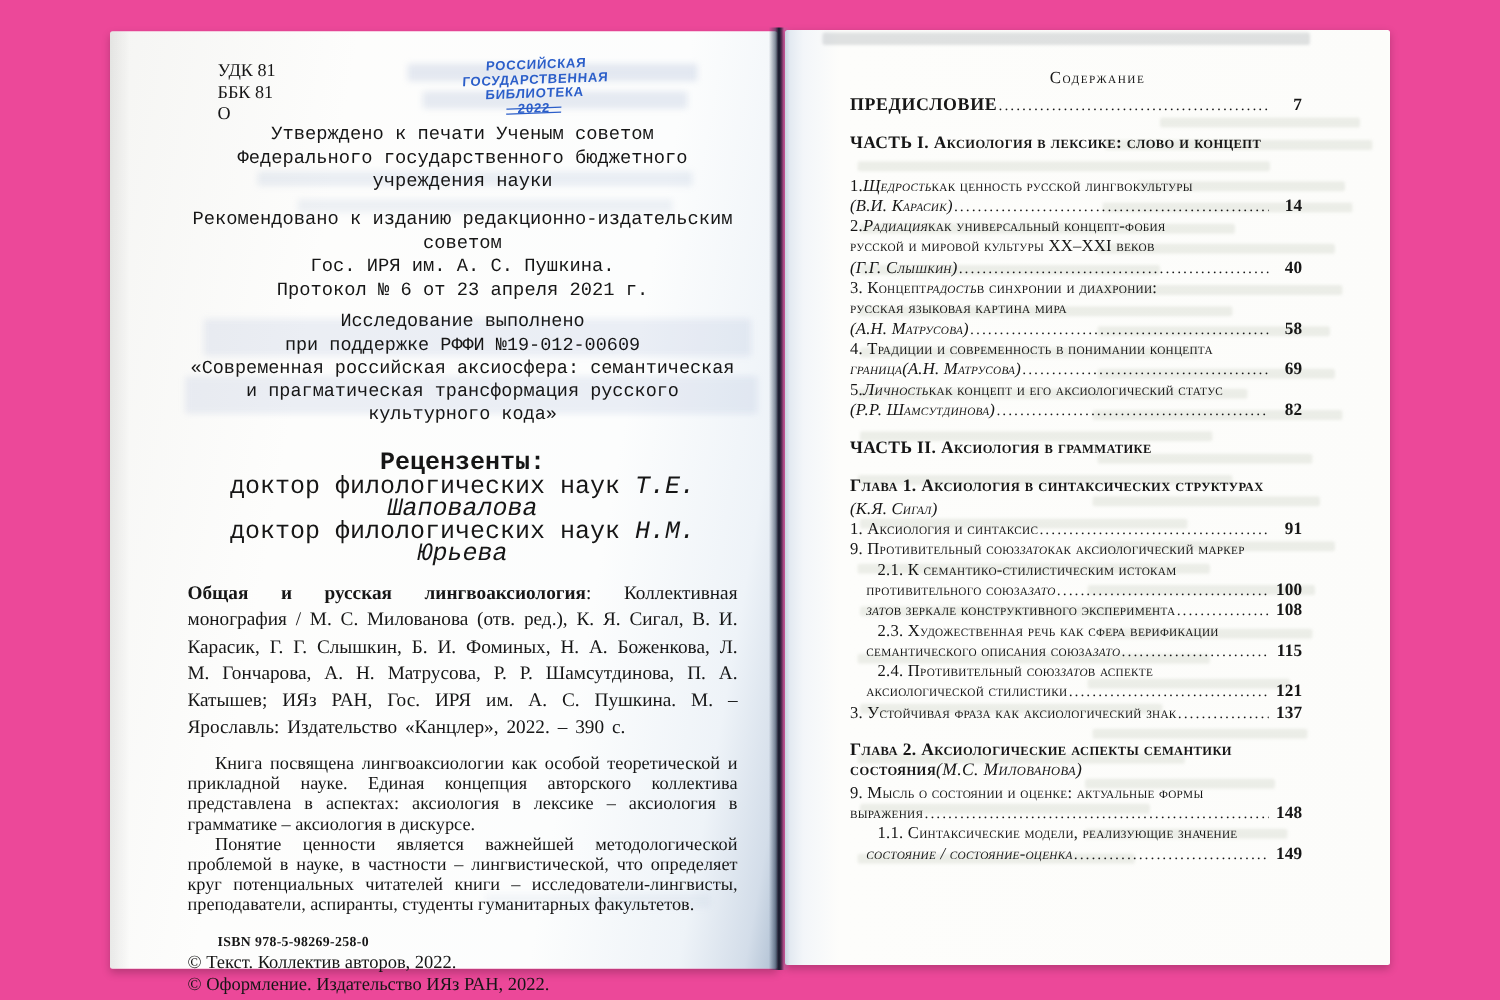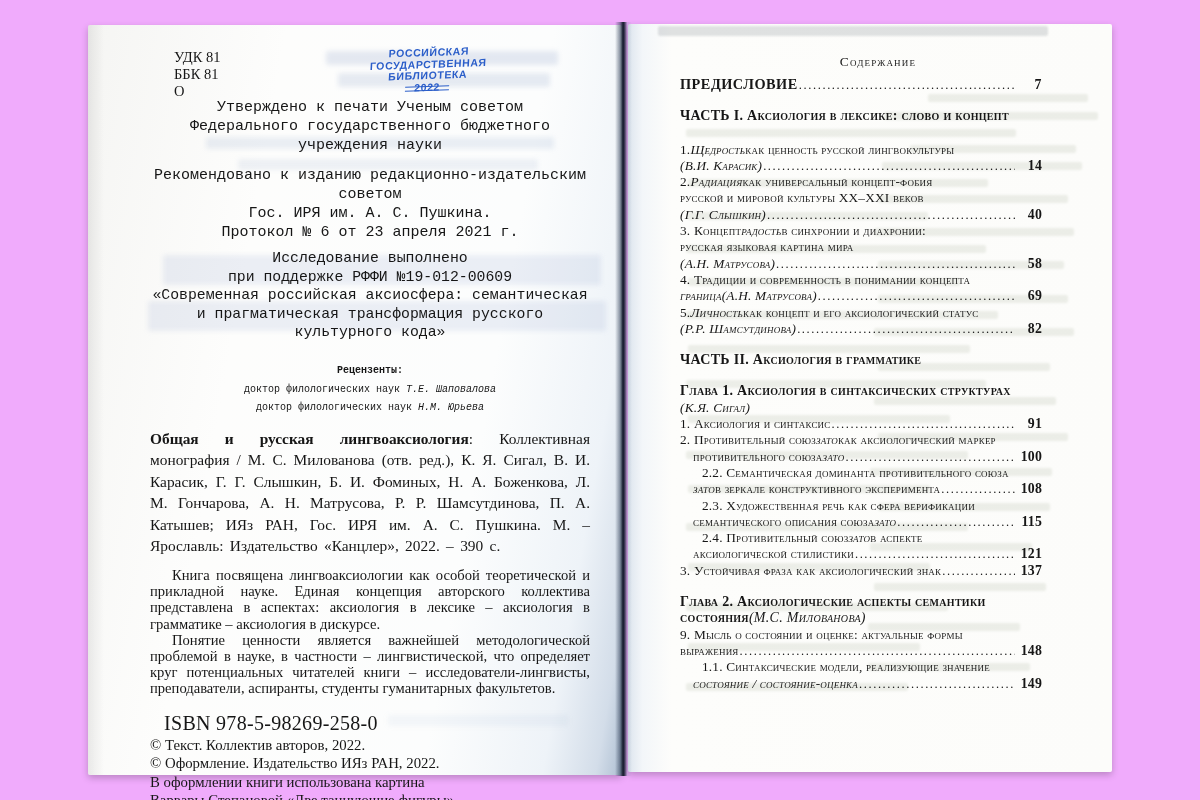--- a/index.html
+++ b/index.html
@@ -1,19 +1,19 @@
 <!DOCTYPE html>
 <html><head>
 <meta charset="utf-8">
 <title>Book spread scan</title>
 <style>
   html,body{margin:0;padding:0;}
   body{width:1200px;height:800px;background:#dcdcdc;overflow:hidden;
        font-family:"Liberation Serif","DejaVu Serif",serif;color:#161616;}
-  .spread{position:relative;width:1200px;height:800px;background:#f0abfc;}
+  .spread{position:relative;width:1200px;height:800px;background:#ec4899;}
   .page{position:absolute;border-radius:2px;box-shadow:0 3px 7px rgba(0,0,0,.22);}
   .page-left{left:88px;top:25px;width:534px;height:750px;z-index:1;
     background:linear-gradient(100deg,#f5f5f3 0%,#fdfdfc 30%,#fcfdfd 70%,#eef3f8 88%,#d3dde9 96%,#aebfd2 100%);}
   .page-left::before{content:"";position:absolute;inset:0;border-radius:2px;
     background:linear-gradient(to right,rgba(0,0,0,.07),rgba(0,0,0,0) 3%);}
   .page-right{left:628px;top:24px;width:484px;height:748px;z-index:2;
     background:linear-gradient(to right,#dde5ee 0%,#f3f6f9 3%,#fdfdfb 9%,#fcfcfa 100%);}
   .seam{position:absolute;left:615px;top:22px;width:17px;height:754px;z-index:3;pointer-events:none;
     background:linear-gradient(to right,rgba(60,80,110,0) 0%,rgba(45,60,85,.55) 30%,#101b29 48%,rgba(20,30,48,.75) 58%,rgba(120,140,165,.25) 72%,rgba(255,255,255,0) 100%);}
   .ghost{position:absolute;border-radius:2px;pointer-events:none;}
@@ -26,26 +26,26 @@
     transform:rotate(-2deg) skewX(-5deg);}
   .stamp-year{position:relative;display:inline-block;padding:0 2px;}
   .stamp-year::before,.stamp-year::after{content:"";position:absolute;left:-7px;right:-7px;border-top:1.4px solid currentColor;}
   .stamp-year::before{top:38%;} .stamp-year::after{top:72%;}
   .lp-content{position:relative;height:100%;padding:24px 32px 0 62px;box-sizing:border-box;}
   .stamp-space{height:49px;}
   .cblock{text-align:center;font-size:15px;line-height:19px;font-family:Liberation Mono, monospace;}
   .approval{margin-bottom:11px;}
   .recommend{margin-bottom:7px;}
   .grant{font-size:14.8px;line-height:18.5px;margin-bottom:3px;}
-  .reviewers{margin-top:20px;font-size:10px;line-height:18px;}
+  .reviewers{margin-top:20px;font-size:20px;line-height:18px;}
   .rev-head{font-weight:bold;margin-bottom:1px;}
   .bib{margin:11px 0 0;text-align:justify;font-size:15.4px;line-height:21.6px;word-spacing:2.5px;}
   .annot{margin:10px 0 0;text-align:justify;font-size:14.6px;line-height:16.2px;text-indent:22px;}
   .annot+.annot{margin-top:0;}
-  .isbn{margin:15px 0 0 14px;font-size:20px;letter-spacing:.3px;}
+  .isbn{margin:15px 0 0 24px;font-size:11px;letter-spacing:.3px;font-weight:bold;}
   .copyright{margin-top:1px;text-align:left;padding-right:16px;font-size:14.8px;line-height:18.6px;}
   .bd{font-weight:bold;} .it{font-style:italic;}
 
   
   .rp-content{position:relative;height:100%;padding:30px 36px 0 52px;box-sizing:border-box;}
   .toc-title{text-align:center;font-variant:small-caps;font-size:13.5px;letter-spacing:1.2px;margin-bottom:6px;}
   .toc{width:362px;}
   .toc-line{display:flex;align-items:baseline;white-space:nowrap;
     font-variant:small-caps;font-size:13.3px;line-height:16.3px;letter-spacing:.2px;}
   .toc-line.pre{font-size:14.3px;letter-spacing:.5px;}
@@ -242,32 +242,32 @@
           </div>
           <div class="toc-line">
             <span class="it">(К.Я. Сигал)</span>
           </div>
           <div class="toc-line">
             <span>1. Аксиология и синтаксис</span>
             <span class="dots">........................................................................................................................</span>
             <span class="pagenum">91</span>
           </div>
           <div class="toc-line">
-            <span>2. Противительный союз </span>
+            <span>9. Противительный союз </span>
             <span class="it">зато</span>
             <span> как аксиологический маркер</span>
           </div>
+          <div class="toc-line ind1">
+            <span>2.1. К семантико-стилистическим истокам</span>
+          </div>
           <div class="toc-line ind2">
             <span>противительного союза </span>
             <span class="it">зато</span>
             <span class="dots">........................................................................................................................</span>
             <span class="pagenum">100</span>
-          </div>
-          <div class="toc-line ind1">
-            <span>2.2. Семантическая доминанта противительного союза</span>
           </div>
           <div class="toc-line ind2">
             <span class="it">зато</span>
             <span> в зеркале конструктивного эксперимента</span>
             <span class="dots">........................................................................................................................</span>
             <span class="pagenum">108</span>
           </div>
           <div class="toc-line ind1">
             <span>2.3. Художественная речь как сфера верификации</span>
           </div>

